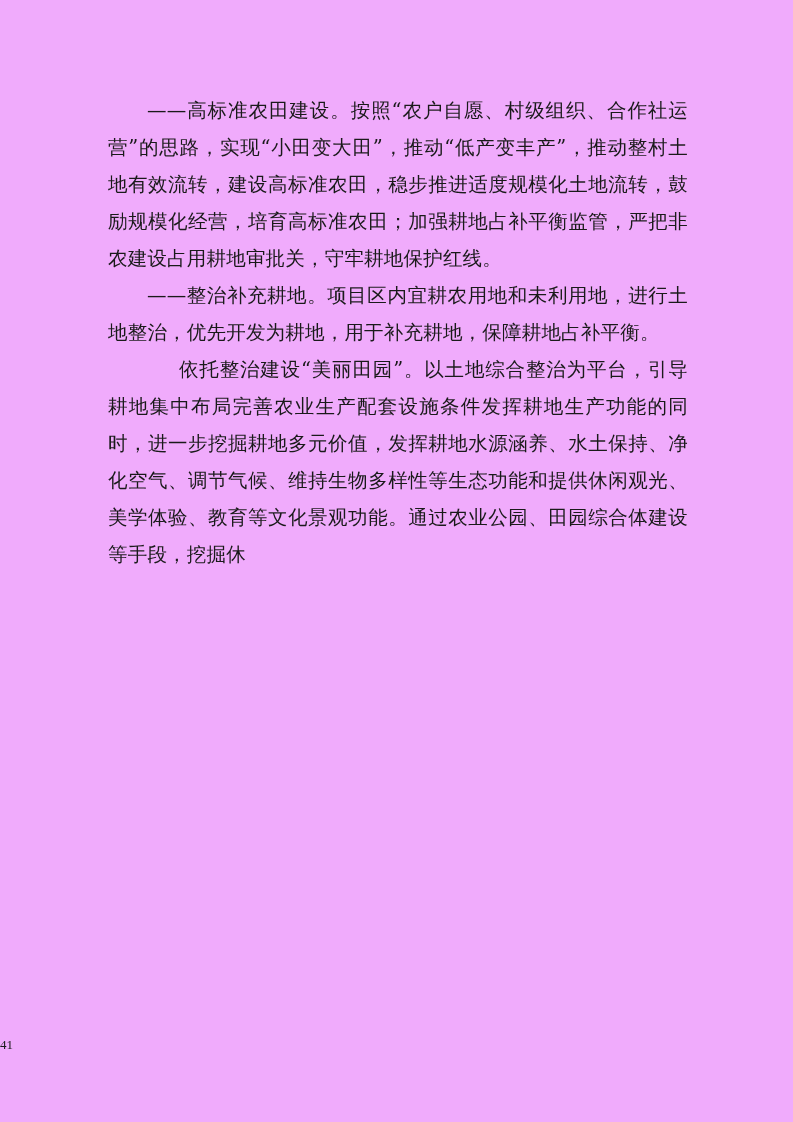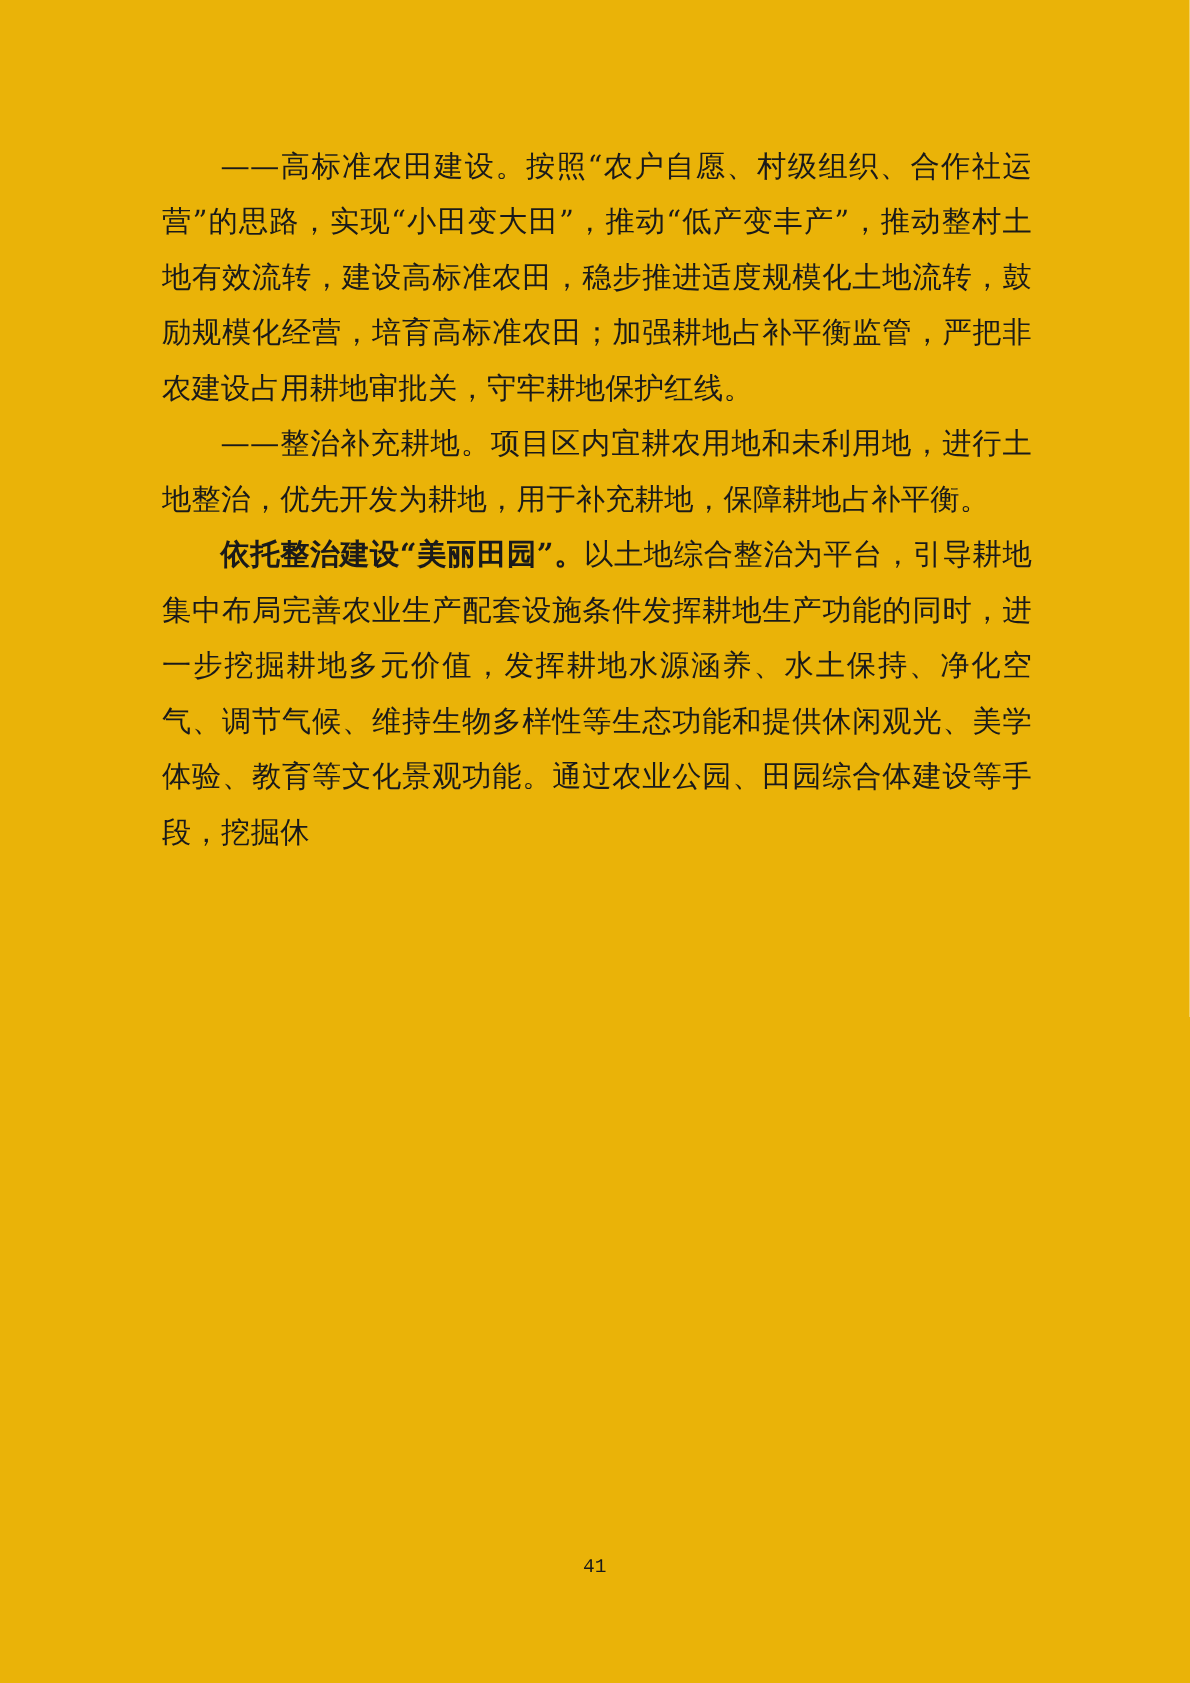--- a/index.html
+++ b/index.html
@@ -14,21 +14,21 @@
     color: #000000;
     position: relative;
     overflow: hidden;
   }
   .page {
     position: absolute;
     left: 0;
     top: 0;
     width: 793px;
     height: 1122px;
-    background: #eab308;
+    background: #f0abfc;
   }
   .content {
     position: absolute;
     left: 108px;
     top: 92px;
     width: 580px;
   }
   p.para {
     margin: 0 0 0 0;
     font-size: 19.5px;
@@ -38,30 +38,31 @@
     text-indent: 2em;
     letter-spacing: 0.2px;
     font-family: "DejaVu Serif", serif;
     font-weight: 400;
     color: #1a1a1a;
   }
   p.para.bold-lead {
     font-weight: 400;
   }
   .lead-bold {
-    font-weight: 700;
+    font-weight: 400;
+    margin-left: 32px;
   }
   .pagenum {
     position: absolute;
     left: 0;
     top: 1037px;
     width: 793px;
-    text-align: center;
+    text-align: left;
     font-size: 13px;
-    font-family: Liberation Mono, monospace;
+    font-family: Liberation Serif, serif;
     color: #1a1a1a;
   }
 </style>
 </head>
 <body>
 
 <div class="page">
   <div class="content">
     <p class="para">——高标准农田建设。按照“农户自愿、村级组织、合作社运营”的思路，实现“小田变大田”，推动“低产变丰产”，推动整村土地有效流转，建设高标准农田，稳步推进适度规模化土地流转，鼓励规模化经营，培育高标准农田；加强耕地占补平衡监管，严把非农建设占用耕地审批关，守牢耕地保护红线。</p>
     <p class="para">——整治补充耕地。项目区内宜耕农用地和未利用地，进行土地整治，优先开发为耕地，用于补充耕地，保障耕地占补平衡。</p>

